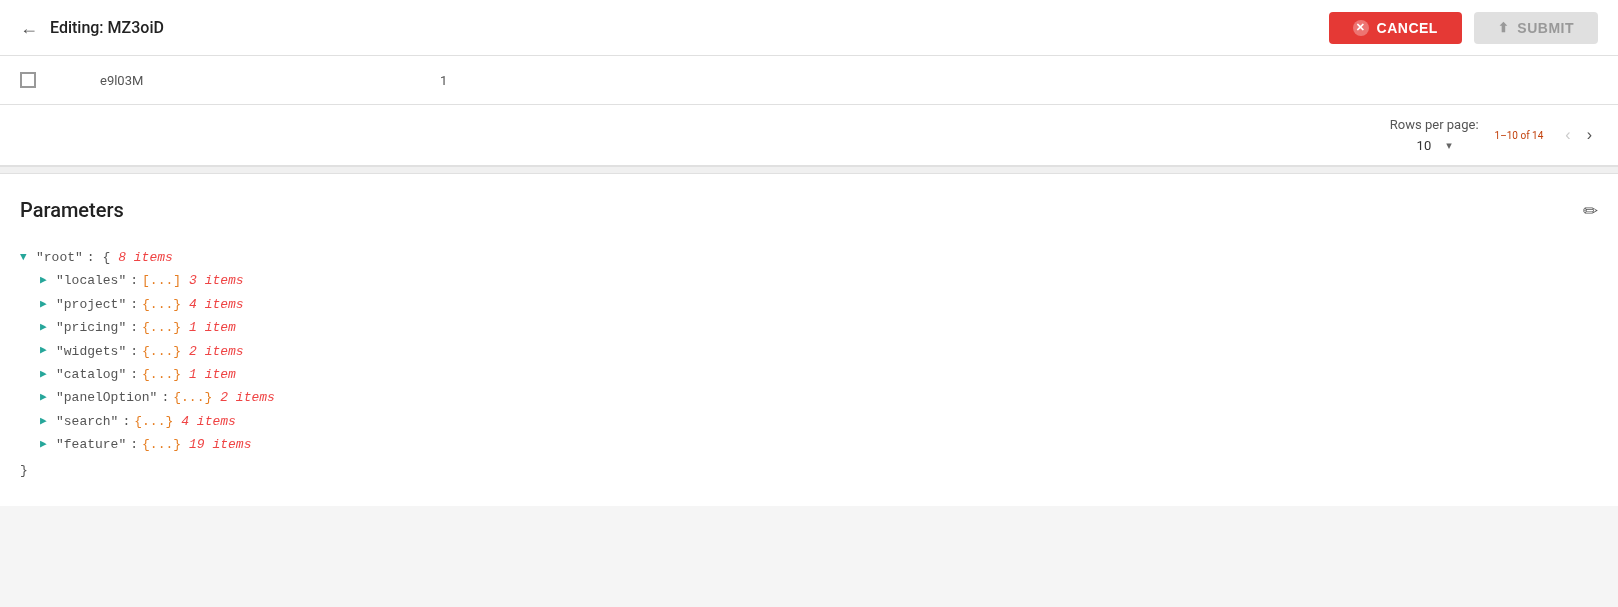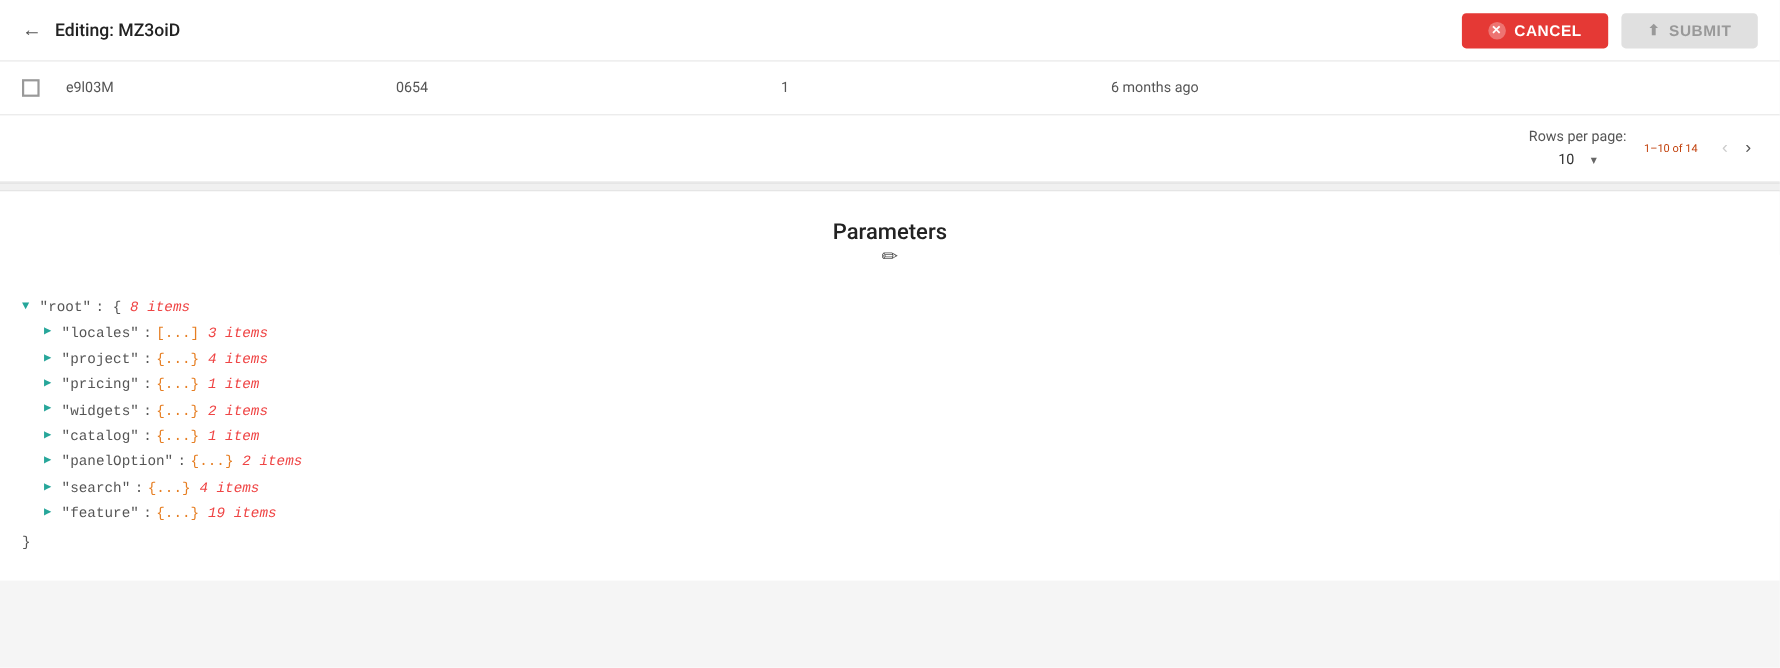--- a/index.html
+++ b/index.html
@@ -86,20 +86,21 @@
     
     .table-row-section {
       background: #fff;
       padding: 0;
     }
     .table-row {
       display: flex;
       align-items: center;
       padding: 16px 20px;
       border-bottom: 1px solid #e0e0e0;
+      gap: 40px;
     }
     .checkbox-cell {
       width: 40px;
       flex-shrink: 0;
     }
     .checkbox {
       width: 16px;
       height: 16px;
       border: 2px solid #999;
       background: #fff;
@@ -188,21 +189,20 @@
     
     .parameters-section {
       background: #fff;
       padding: 24px 20px;
     }
     .parameters-header {
       display: flex;
       align-items: center;
       justify-content: space-between;
       margin-bottom: 24px;
-      flex-direction: column;
     }
     .parameters-title {
       font-size: 20px;
       font-weight: 500;
       color: #222;
     }
     .edit-icon {
       font-size: 18px;
       color: #555;
       cursor: pointer;
@@ -270,23 +270,21 @@
     </button>
   </div>
 </header>
 
 <div class="table-row-section">
   <div class="table-row">
     <div class="checkbox-cell">
       <div class="checkbox"></div>
     </div>
     <div class="col-id">e9l03M</div>
-    <div class="col-code">0654</div>
     <div class="col-num">1</div>
-    <div class="col-time">6 months ago</div>
   </div>
   <div class="pagination-row">
     <div class="rows-per-page">
       <span>Rows per page:</span>
       <div class="rows-select">
         <span>10</span>
         <span class="chevron-down">▾</span>
       </div>
     </div>
     <span class="page-info">1–10 of 14</span>

